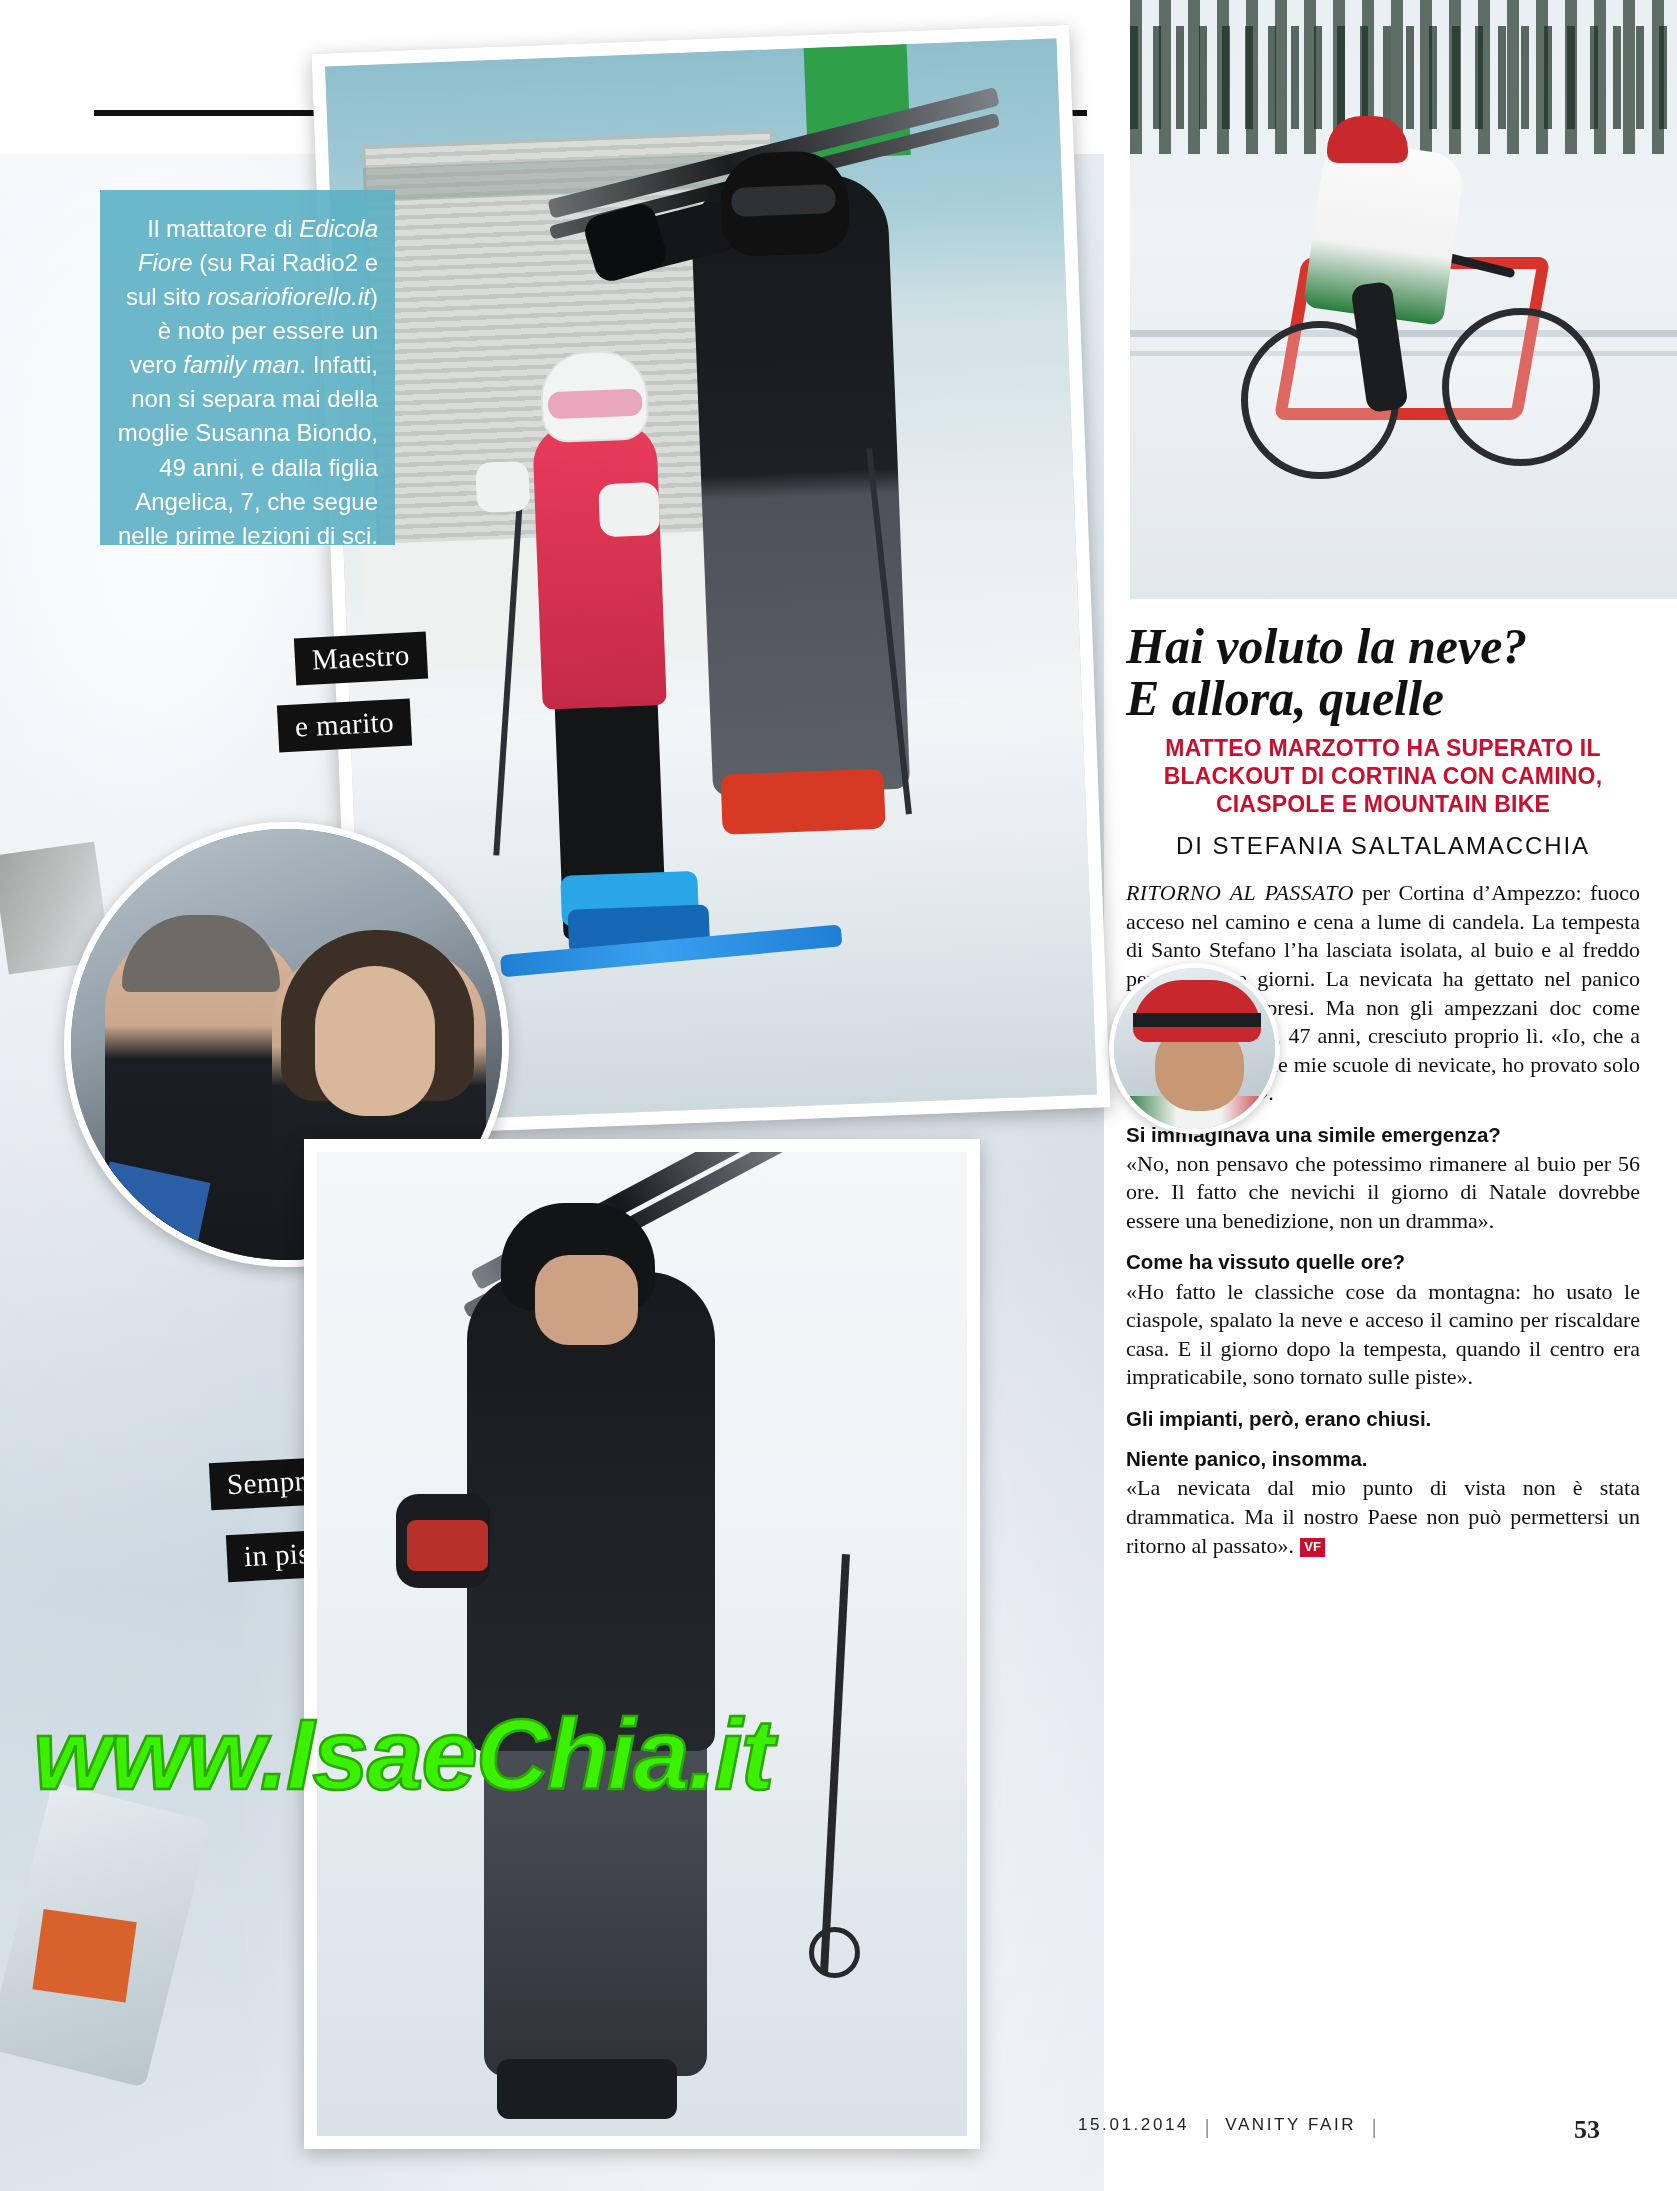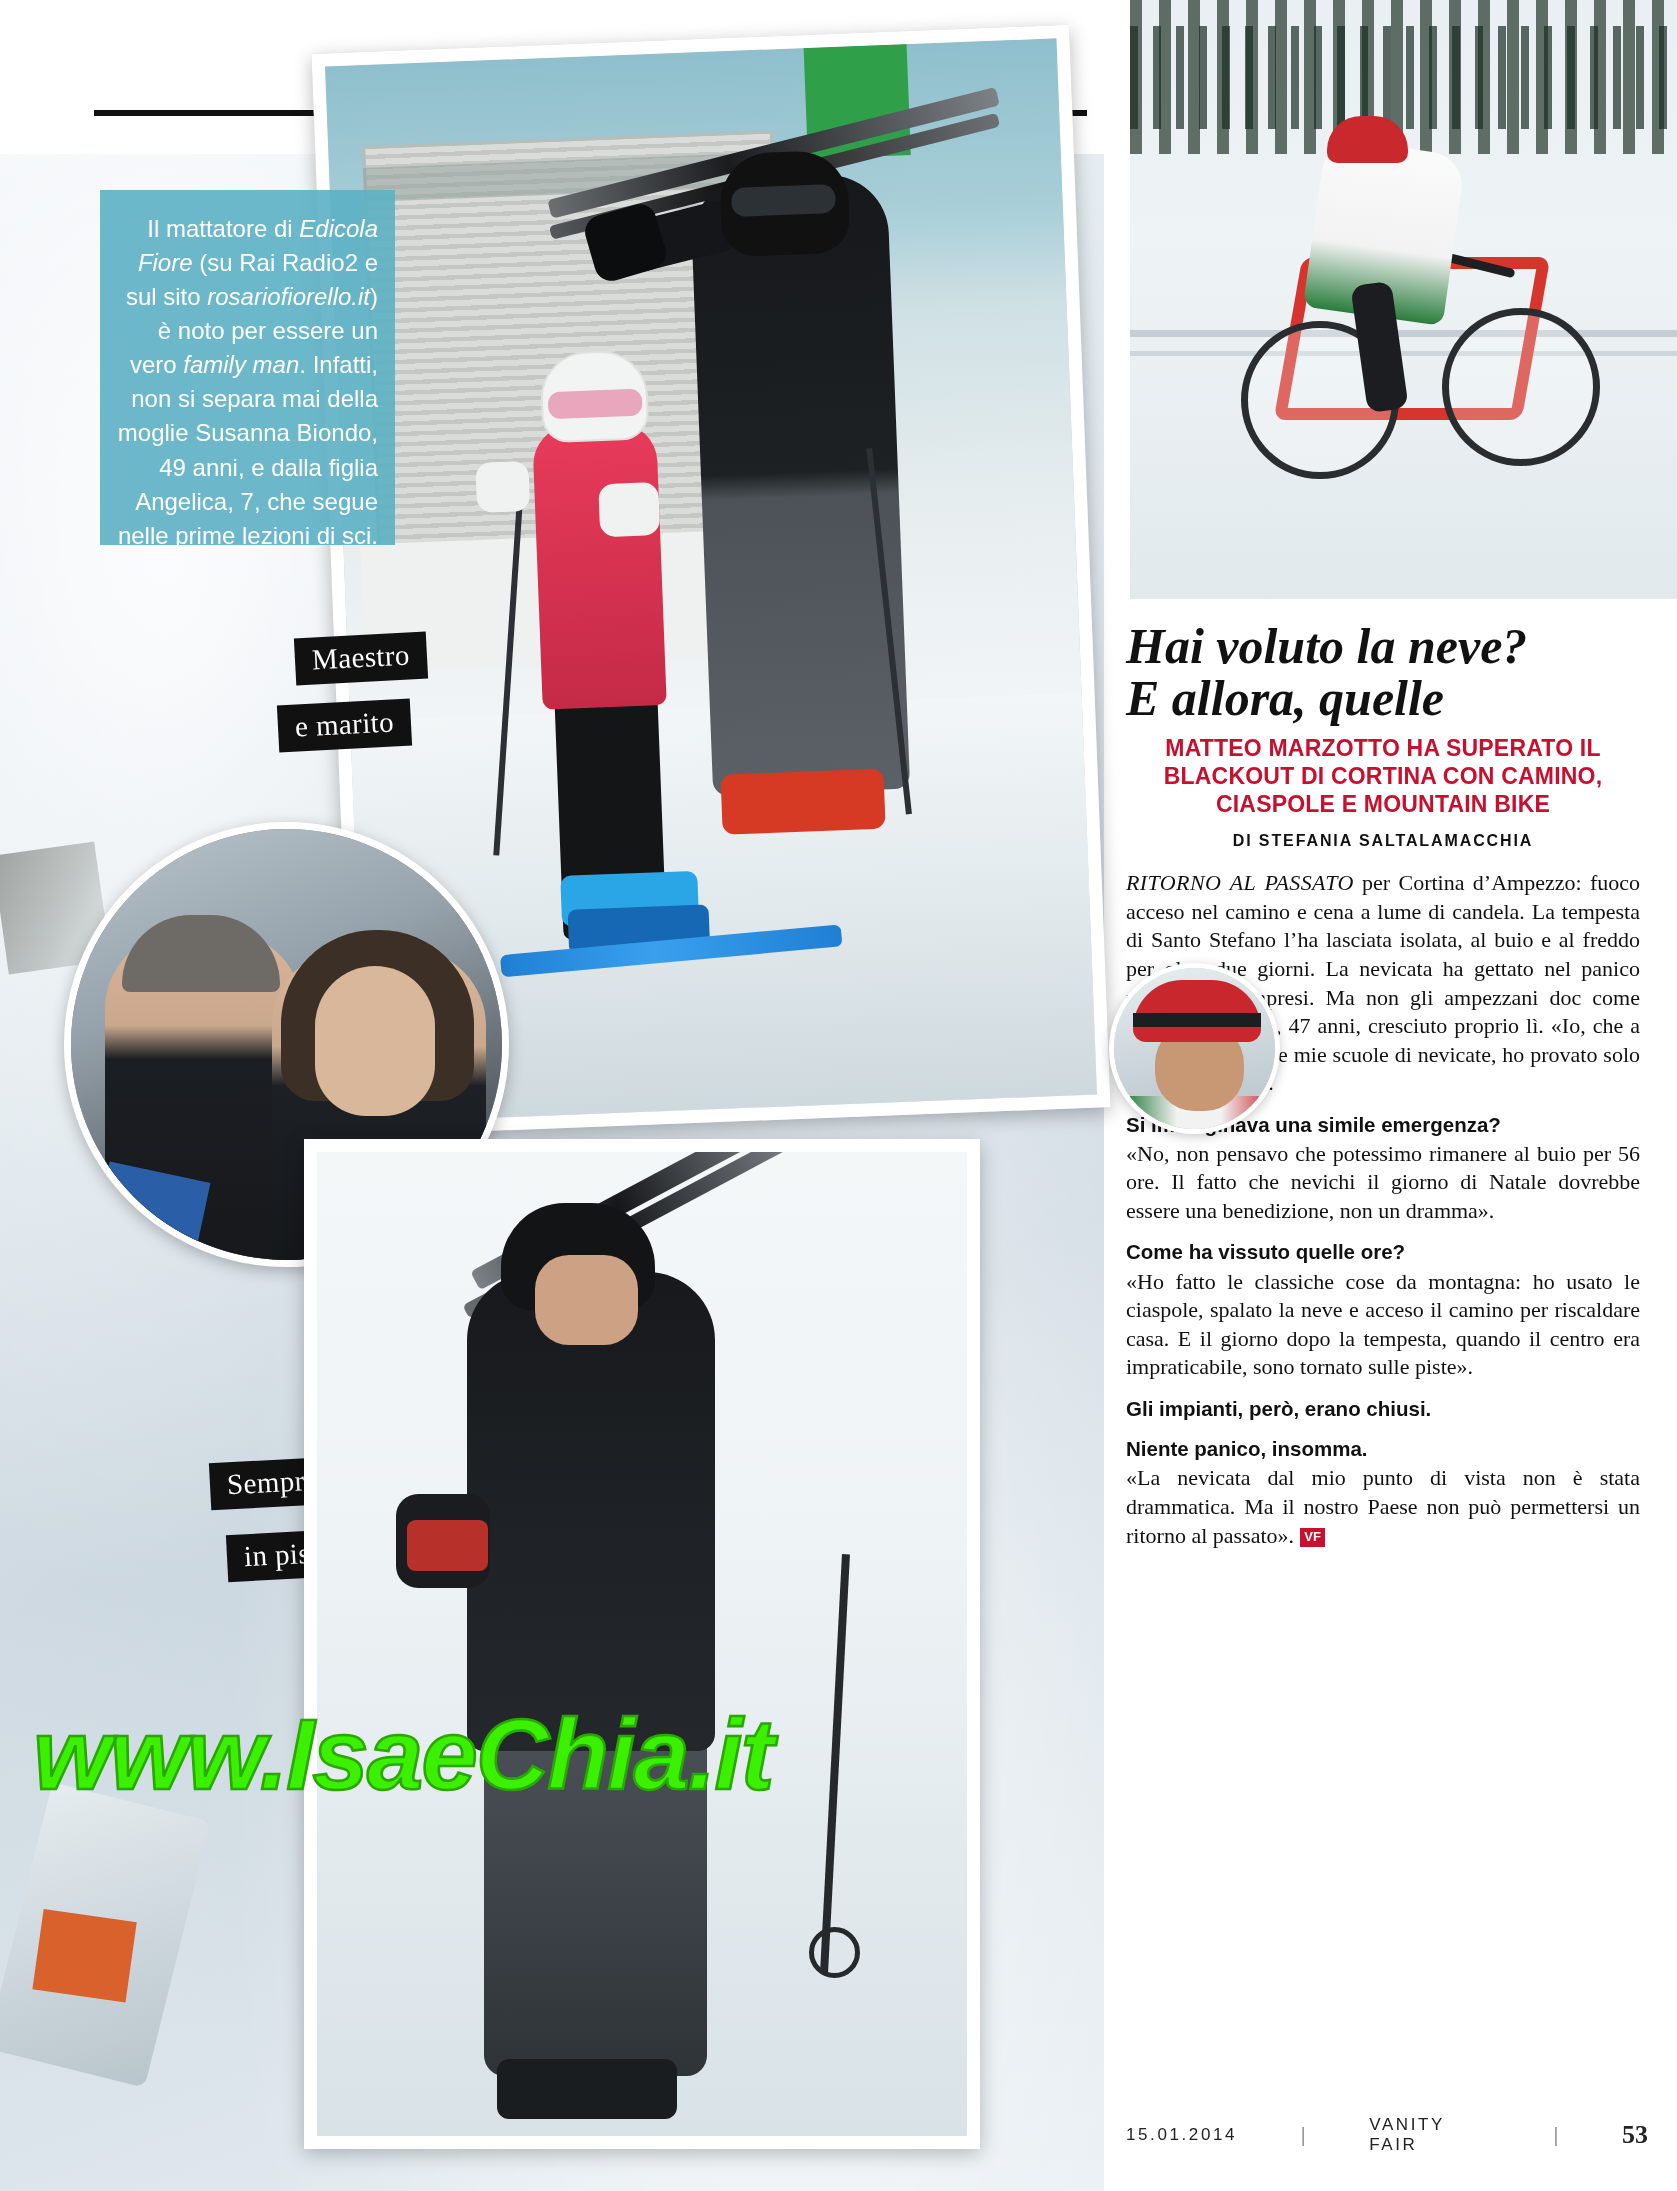--- a/index.html
+++ b/index.html
@@ -408,22 +408,22 @@
     font-size:23px;
     line-height:1.22;
     letter-spacing:0.2px;
     text-align:center;
     color:#c8102e;
     margin:10.3px 0 13.7px 0;
     text-transform:uppercase;
   }
   #byline{
     font-family:"Liberation Sans", sans-serif;
-    font-weight:bold;
-    font-size:16px;
+    font-weight:normal;
+    font-size:24px;
     letter-spacing:1.9px;
     text-align:center;
     color:#111;
     margin:0 0 19px 0;
     text-transform:uppercase;
   }
 
   
   #photo-portrait{
     position:absolute; left:1109px; top:963px; width:171px; height:171px;
@@ -480,24 +480,24 @@
     font-family:"Liberation Sans", sans-serif;
     font-weight:bold;
     font-size:13px;
     padding:0.9px 4.3px 1.7px 4.3px;
     vertical-align:1.7px;
     margin-left:6px;
   }
 
   
   #footer{
-    position:absolute; left:1126px; top:2115px; width:522px;
-    display:flex; align-items:center; justify-content:flex-start;
+    position:absolute; left:1078px; top:2115px; width:522px;
+    display:flex; align-items:flex-start; justify-content:flex-start;
     font-family:"Liberation Sans", sans-serif;
-    font-size:17px; letter-spacing:2.6px; color:#222;gap:48px;
+    font-size:17px; letter-spacing:2.6px; color:#222;
   }
   #footer .sep{ margin:0 15.4px; color:#999; font-size:20.5px; letter-spacing:0; }
   #footer .pageno{
     font-family:"Liberation Serif", serif;
     font-size:26px; font-weight:bold; letter-spacing:0; margin-left:auto;
   }
 </style>
 </head>
 <body>
 

